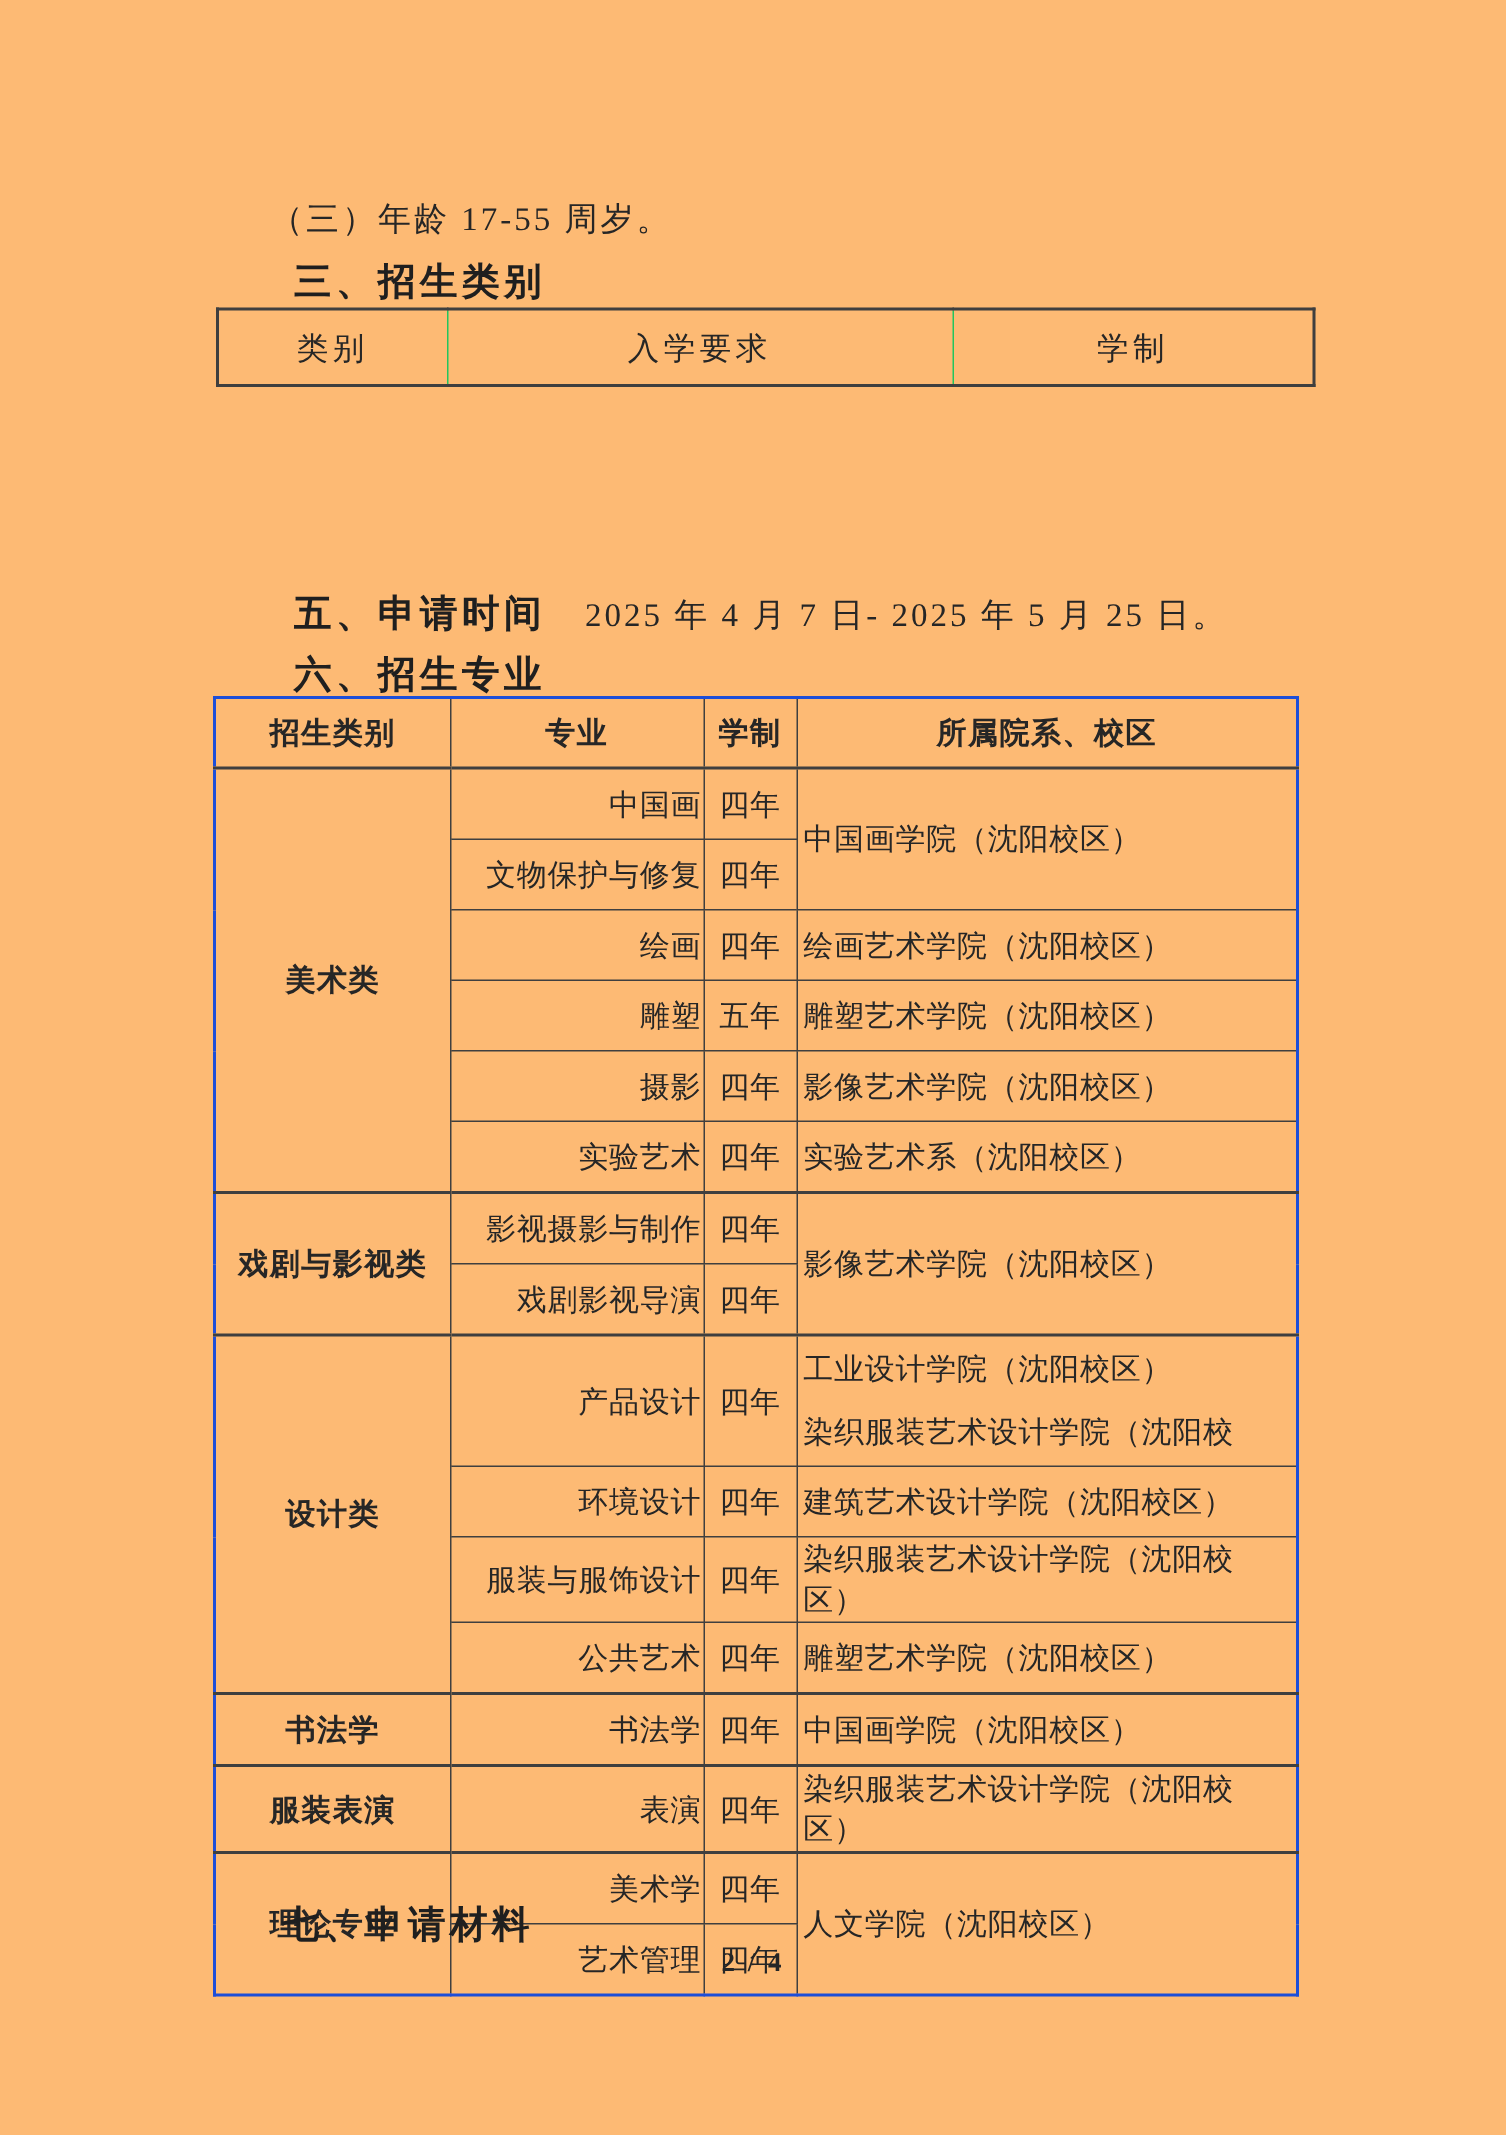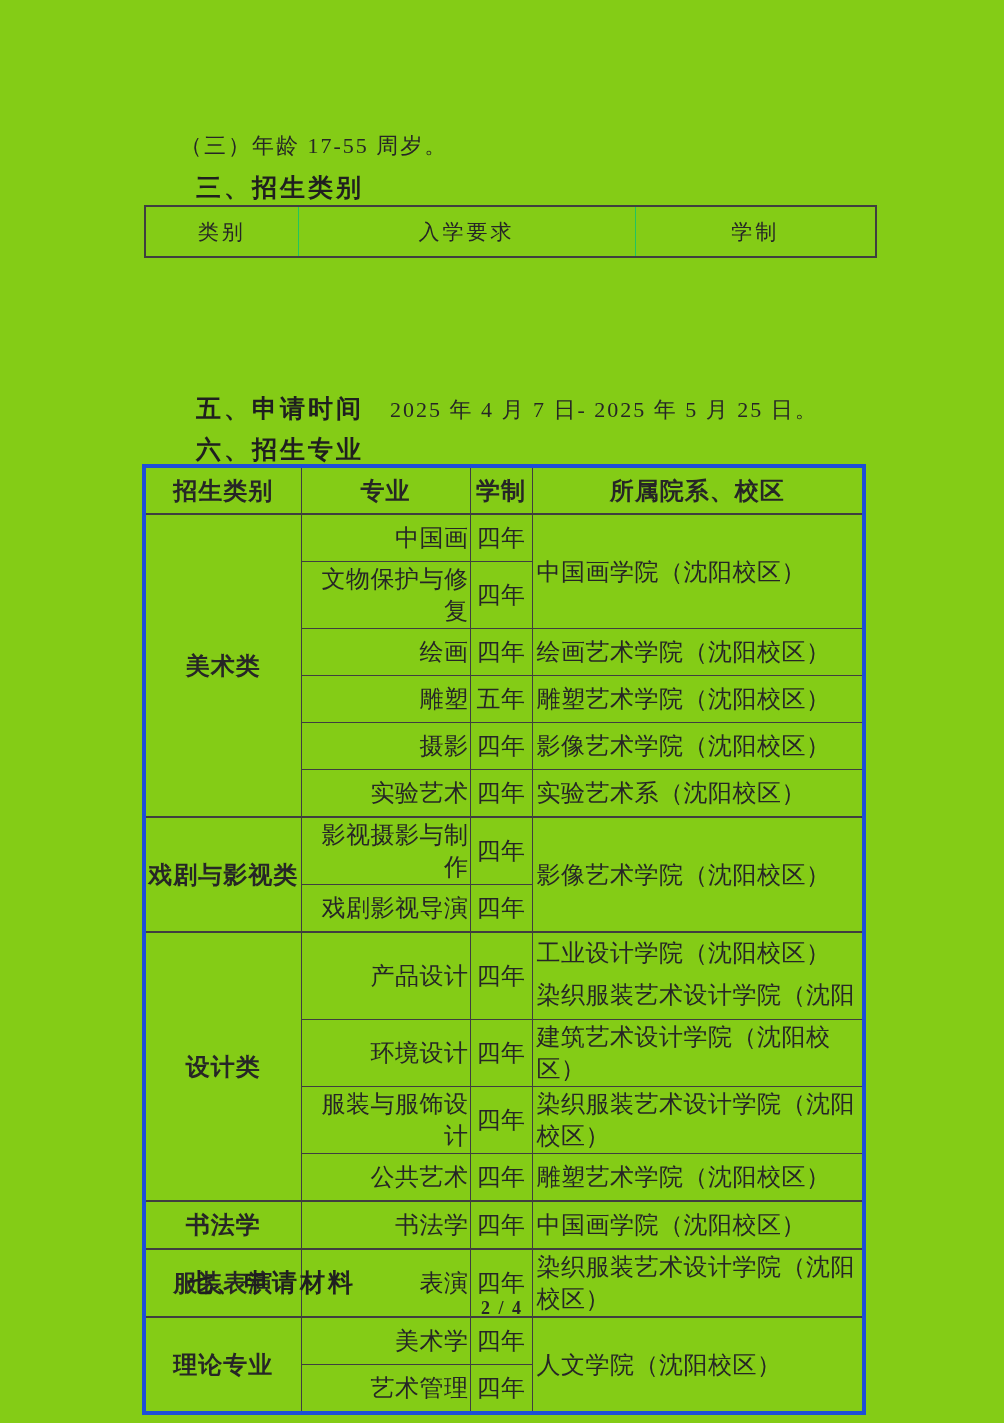--- a/index.html
+++ b/index.html
@@ -1,18 +1,18 @@
 <!DOCTYPE html>
 <html><head>
 <meta charset="utf-8">
 <style>
   html, body { margin:0; padding:0; background:#e8e8e8; }
   .page {
     position:relative; width:1004px; height:1423px; margin:0 auto;
-    background:#84cc16; overflow:hidden;
+    background:#fdba74; overflow:hidden;
     font-family:"Liberation Serif","DejaVu Serif",serif;
     color:#262626;
   }
   .intro {
     position:absolute; top:131px; left:180px; margin:0;
     font-size:22px; letter-spacing:2px;
   }
   .heading {
     font-weight:bold; font-size:25px; letter-spacing:3px; color:#1f1f1f;
     margin:0;
@@ -31,22 +31,22 @@
     position:absolute; top:205px; left:144px; width:733px;
     font-size:21px; border:2px solid #3f3f3f;
   }
   .t1 th, .t1 td { border:1px solid #22c55e; overflow:hidden; }
   .t1 th { font-weight:normal; text-align:center; letter-spacing:3px; height:47px; }
   .t1 td { text-align:left; padding:0 0 0 10px; letter-spacing:1px; height:44px; }
 
   
   .t2 {
     position:absolute; top:464px; left:142px; width:724px;
-    font-size:24px; border:4px solid #1d4ed8;
-    font-family:Liberation Mono, monospace;
+    font-size:20px; border:2px solid #1d4ed8;
+    font-family:Liberation Serif, serif;
   }
   .t2 th, .t2 td { border:1px solid #3f3f3f; overflow:hidden; }
   .t2 th { font-weight:bold; text-align:center; height:43px; letter-spacing:1px;
            border-bottom:2px solid #3f3f3f; }
   .t2 td { height:44px; vertical-align:middle; letter-spacing:0.5px; }
   .t2 tr.group-top td { border-top:2px solid #3f3f3f; }
   .t2 td.cat  { text-align:center; font-weight:bold; letter-spacing:1px; }
   .t2 td.major{ text-align:right; padding-left:13px; }
   .t2 td.years{ text-align:center; }
   .t2 td.dept { text-align:left; padding-left:4px; }

